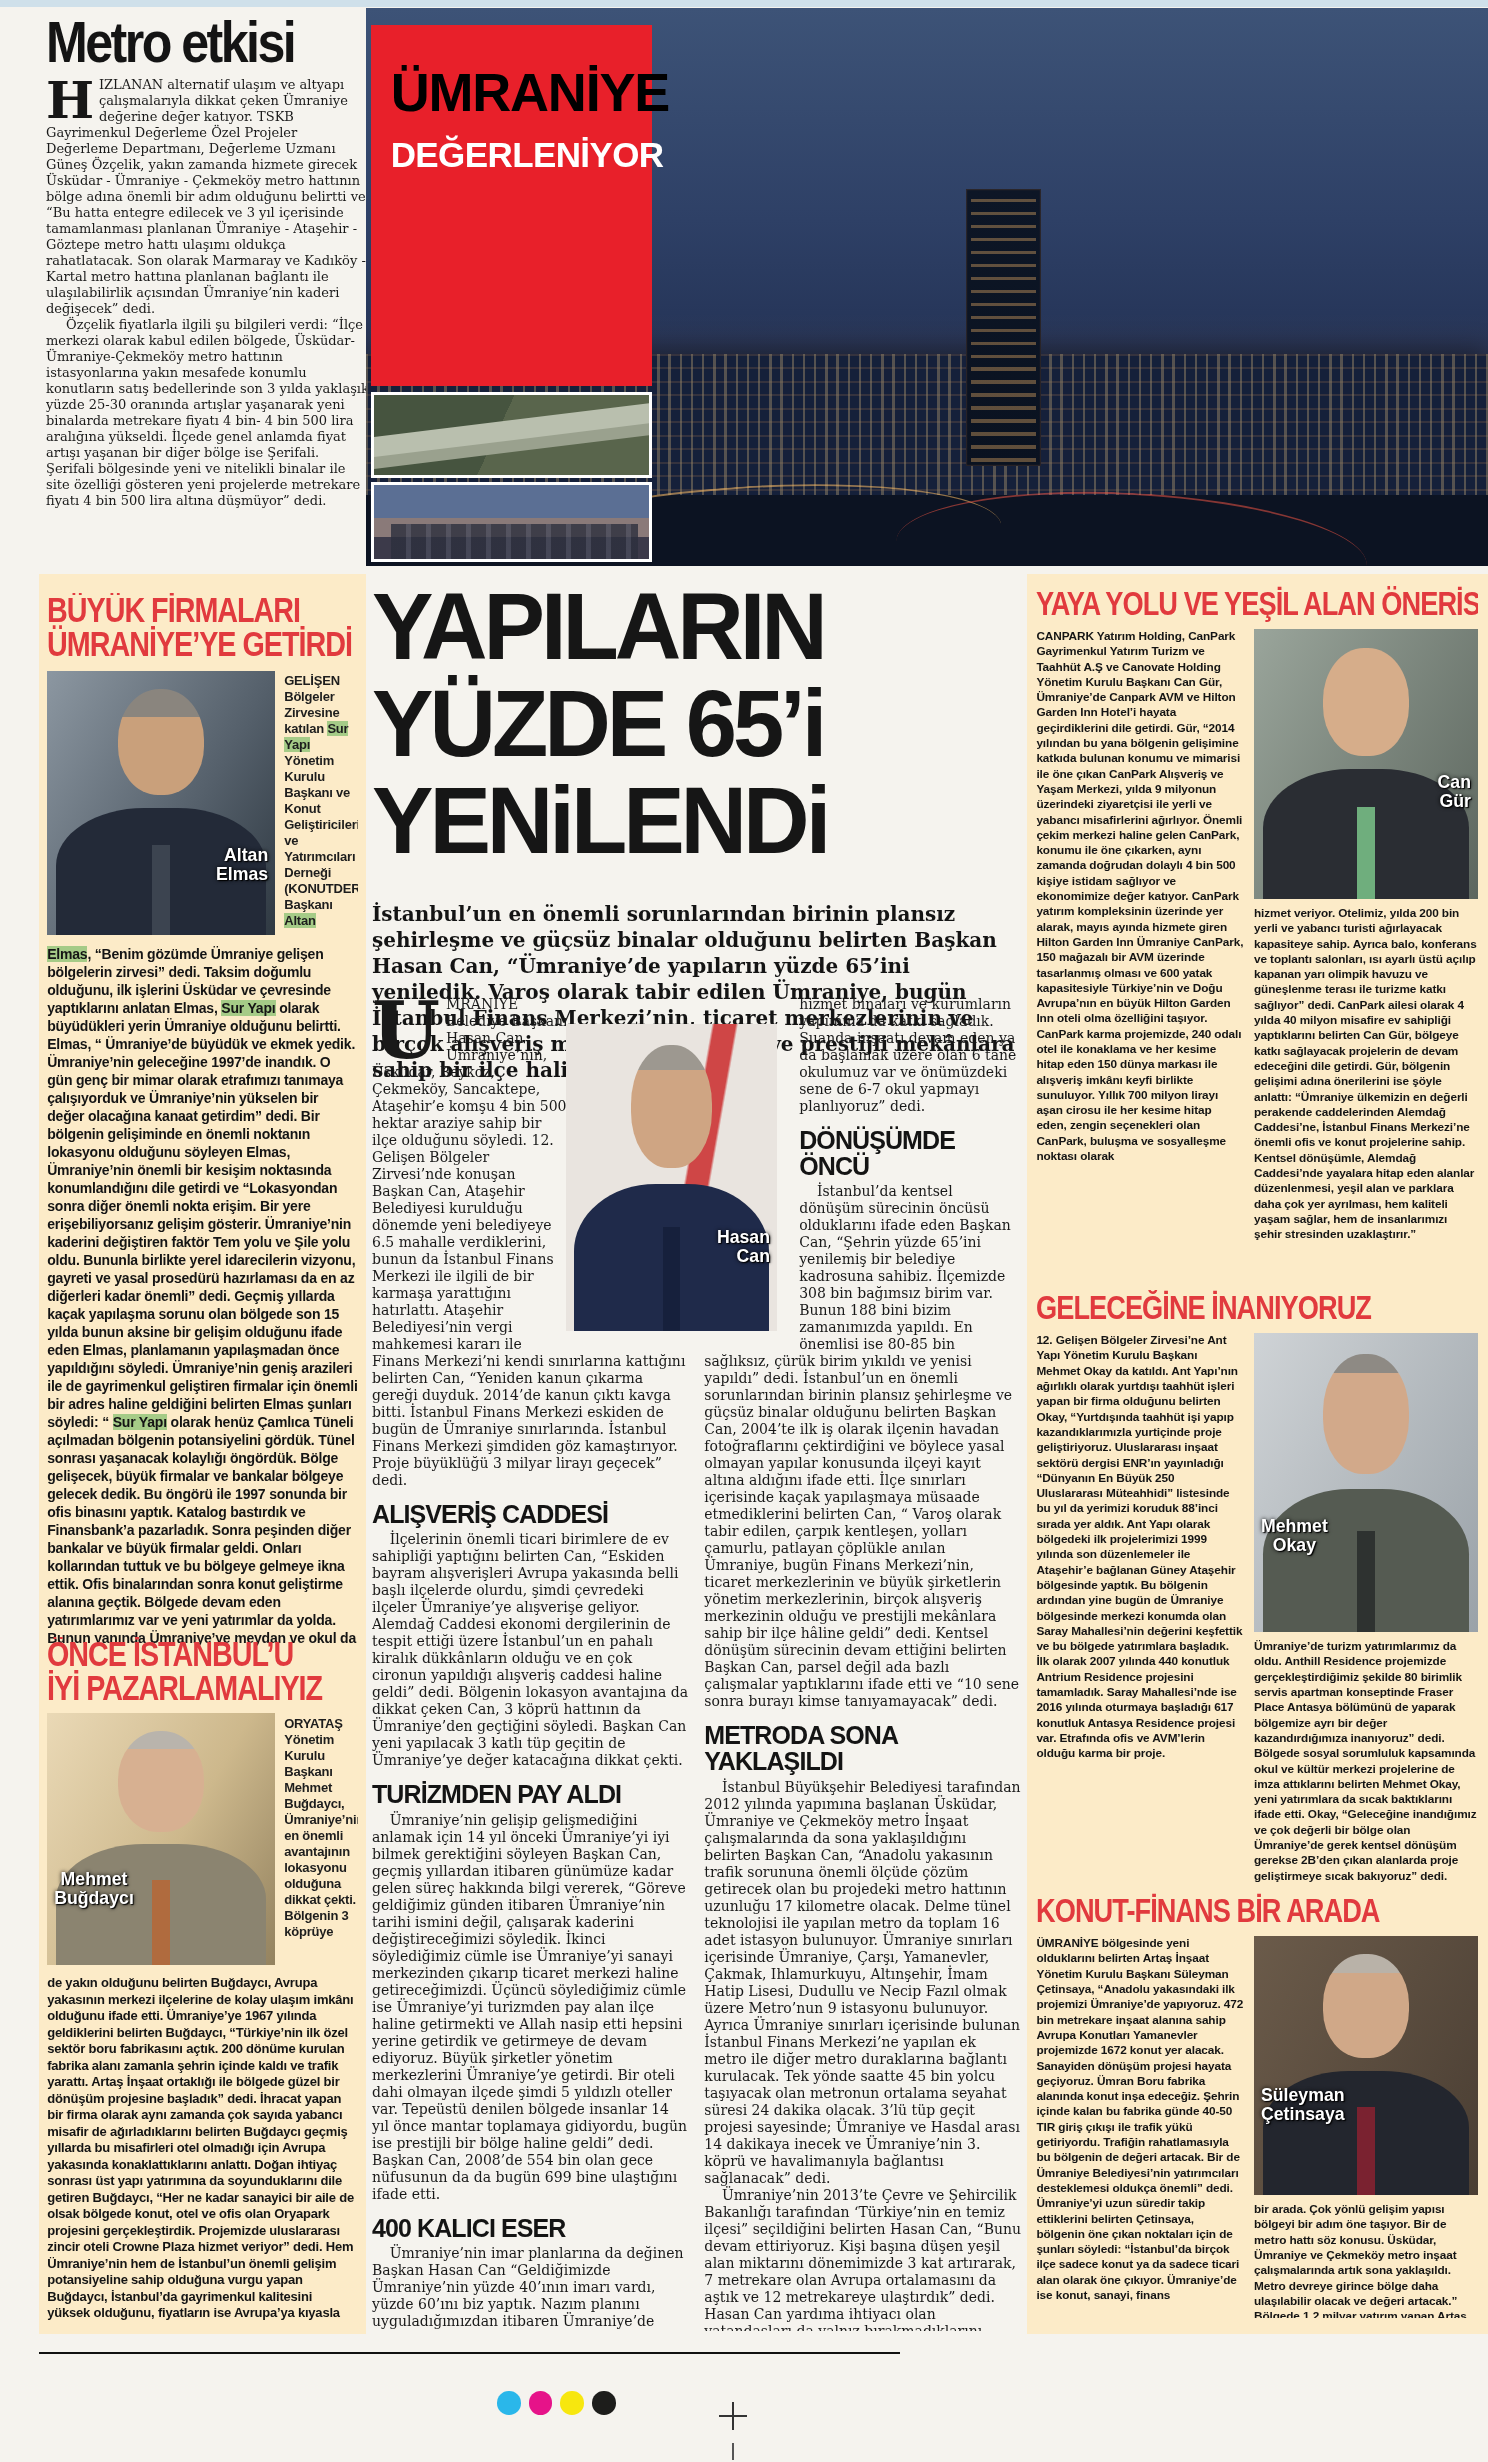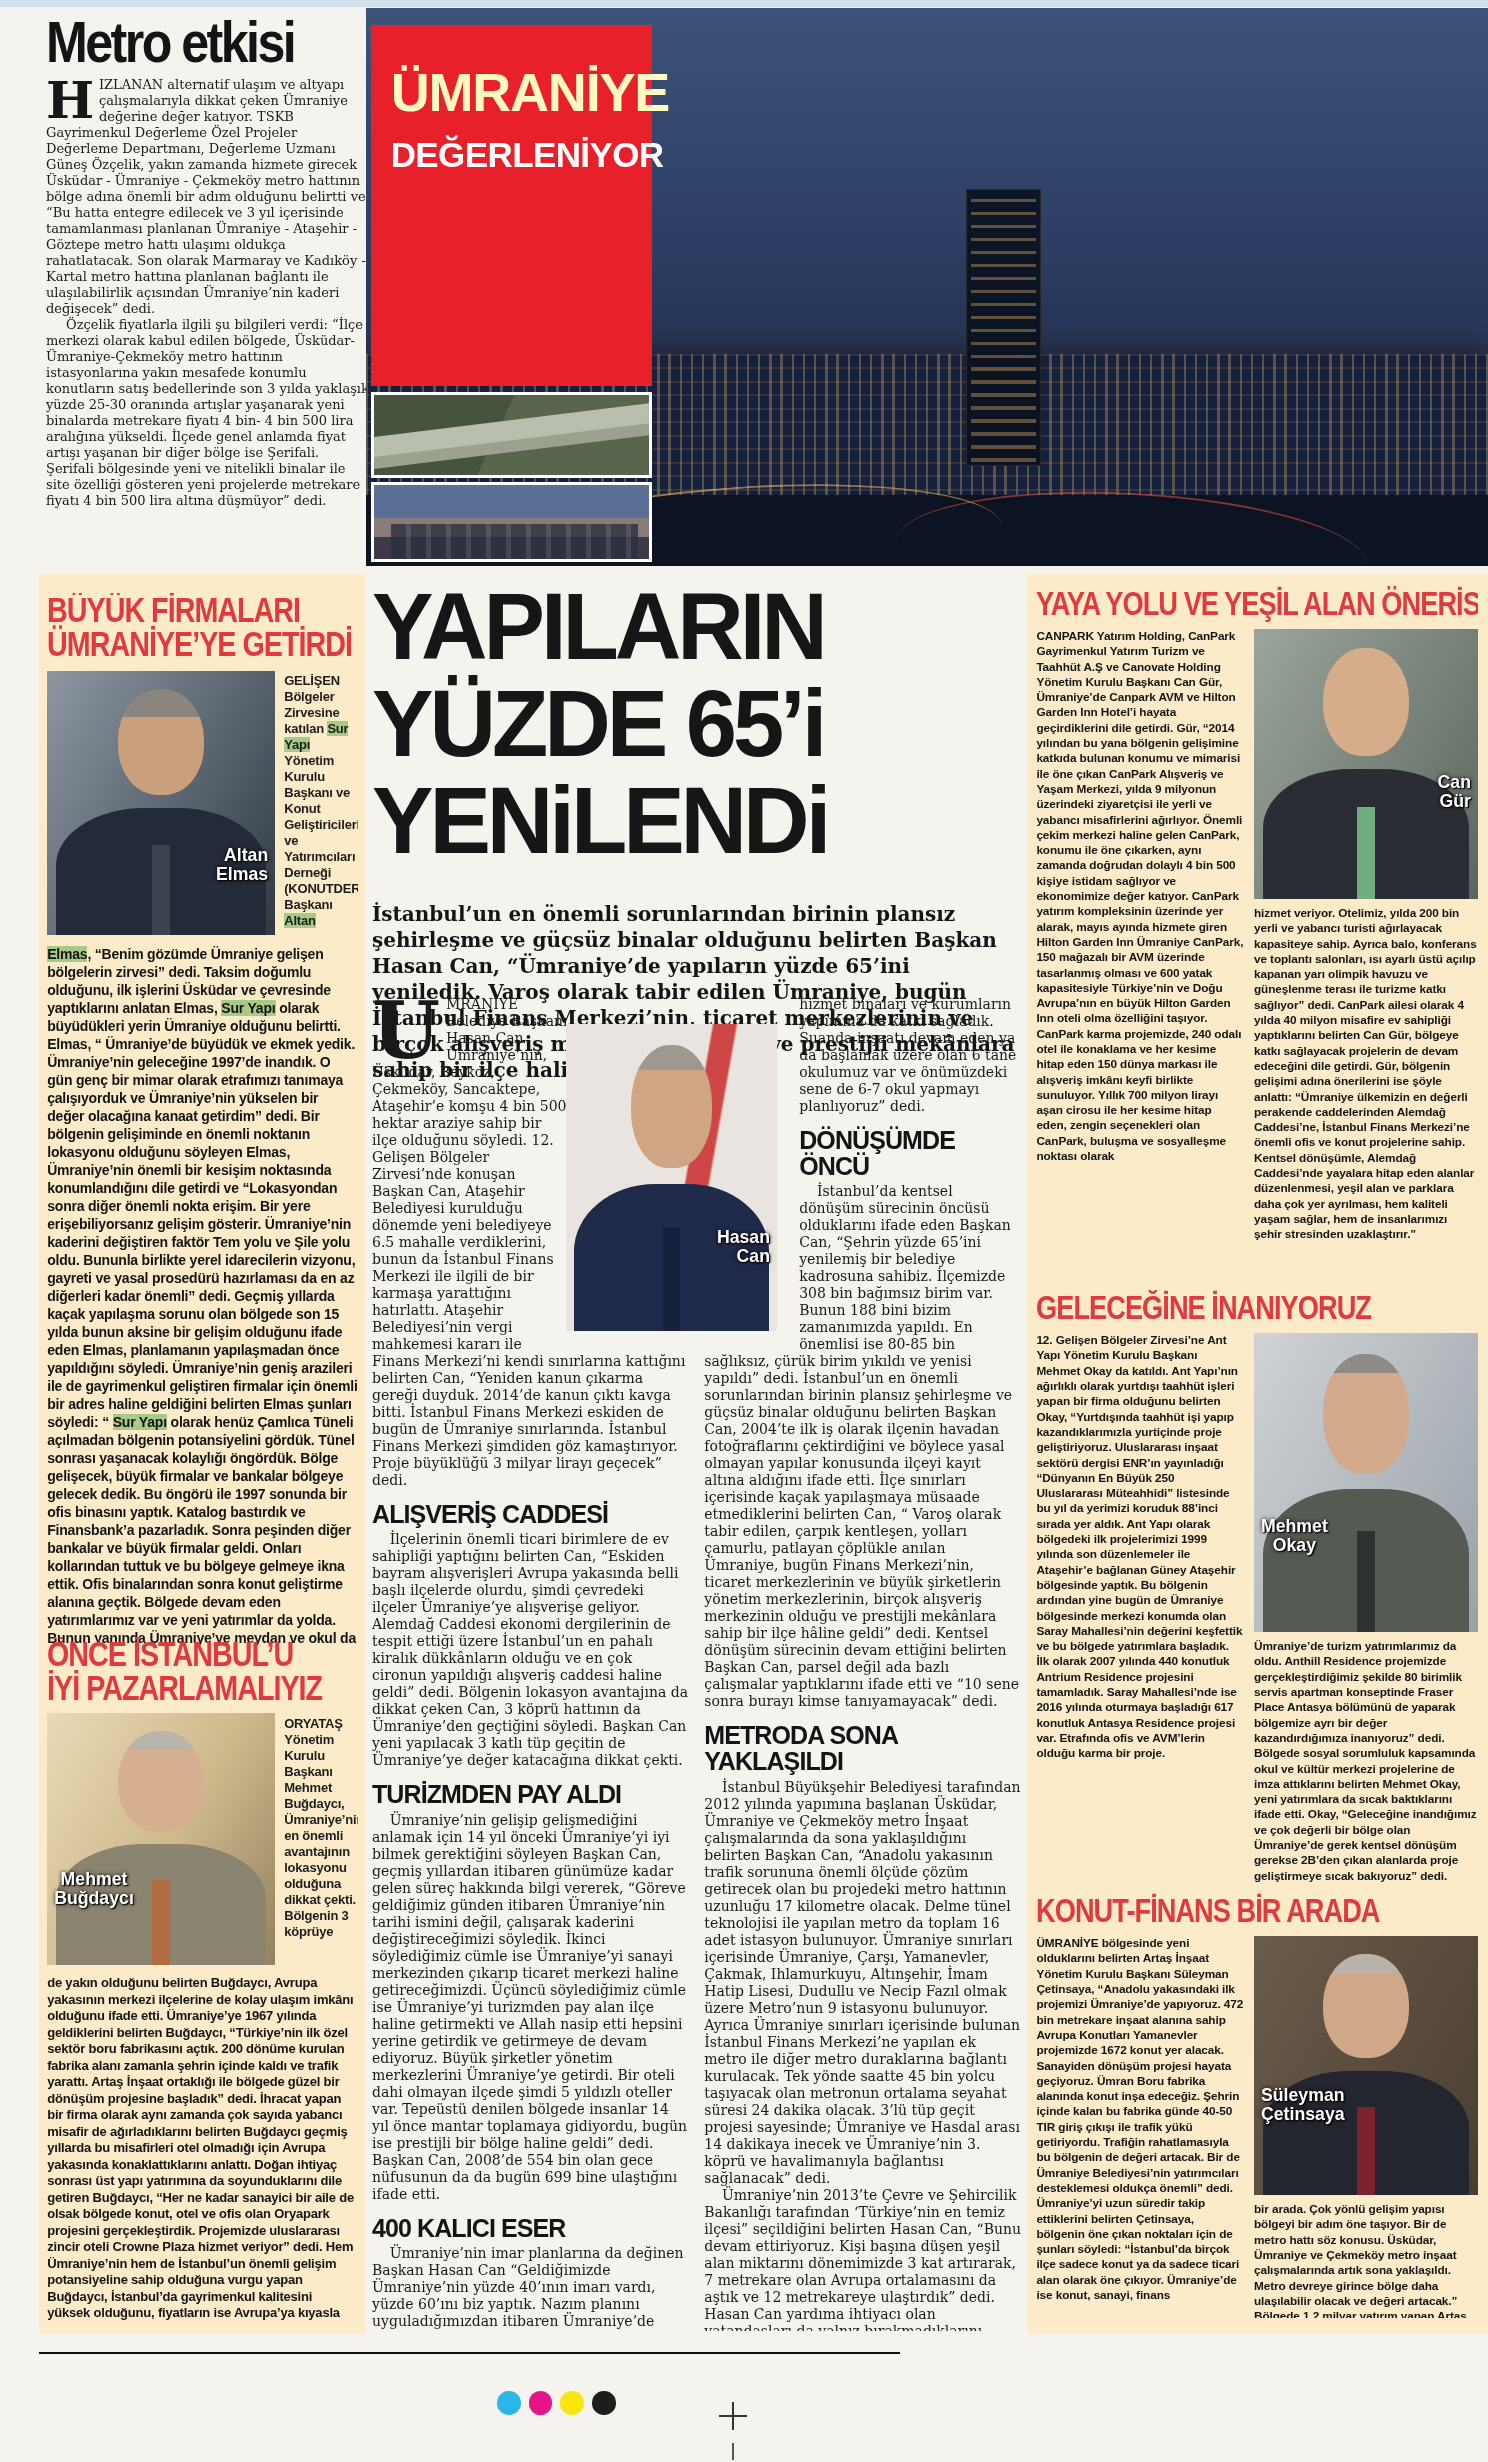--- a/index.html
+++ b/index.html
@@ -35,21 +35,21 @@
      background:repeating-linear-gradient(0deg,rgba(255,190,110,.35) 0 3.5px,transparent 3.5px 13px);}
   .mp-road{position:absolute;left:0;right:0;bottom:0;height:71px;background:#0c1322;}
   .mp-streak{position:absolute;left:106px;bottom:-35px;width:530px;height:112px;border-radius:50%;
              border-top:2.9px solid rgba(255,190,100,.55);transform:rotate(-4deg);}
   .mp-streak2{position:absolute;left:530px;bottom:-47px;width:471px;height:118px;border-radius:50%;
              border-top:2.4px solid rgba(255,90,70,.5);transform:rotate(3deg);}
 
   .red-banner{position:absolute;left:4.7px;top:16.5px;width:281px;height:361px;background:#e8202a;
               padding:20px 0 0 20px;box-sizing:border-box;}
   .rb1{font-size:107px;line-height:100px;font-weight:900;color:#ffffff;letter-spacing:-2.4px;}
-  .rb2{font-size:54px;line-height:65px;font-weight:900;color:#fef9c3;letter-spacing:-1.2px;margin-top:15.3px;}
+  .rb2{font-size:54px;line-height:65px;font-weight:900;color:#000000;letter-spacing:-1.2px;margin-top:15.3px;}
   .rb3{font-size:35px;line-height:44px;font-weight:900;color:#ffffff;letter-spacing:-0.6px;margin-top:8.2px;}
 
   .inset{position:absolute;left:4.7px;width:281px;border:3.5px solid #fff;box-sizing:border-box;overflow:hidden;}
   .inset1{top:384px;height:86px;background:linear-gradient(115deg,#46543f 0 45%,#59654c 45% 100%);}
   .inset1 .rd{position:absolute;left:-17.7px;top:23.5px;width:330px;height:20px;background:#b9bfae;transform:rotate(-7deg);
               box-shadow:0 15.3px 0 -3.5px #9aa18e;}
   .inset2{top:474px;height:80px;background:linear-gradient(180deg,#5b6f94 0 45%,#8a7a79 45% 70%,#3c3a4a 70% 100%);}
   .inset2 .bl{position:absolute;left:17.7px;bottom:0;width:247px;height:35px;opacity:.8;
       background:repeating-linear-gradient(90deg,#2c2f3d 0 15.3px,#474a5a 15.3px 20px);}
 

